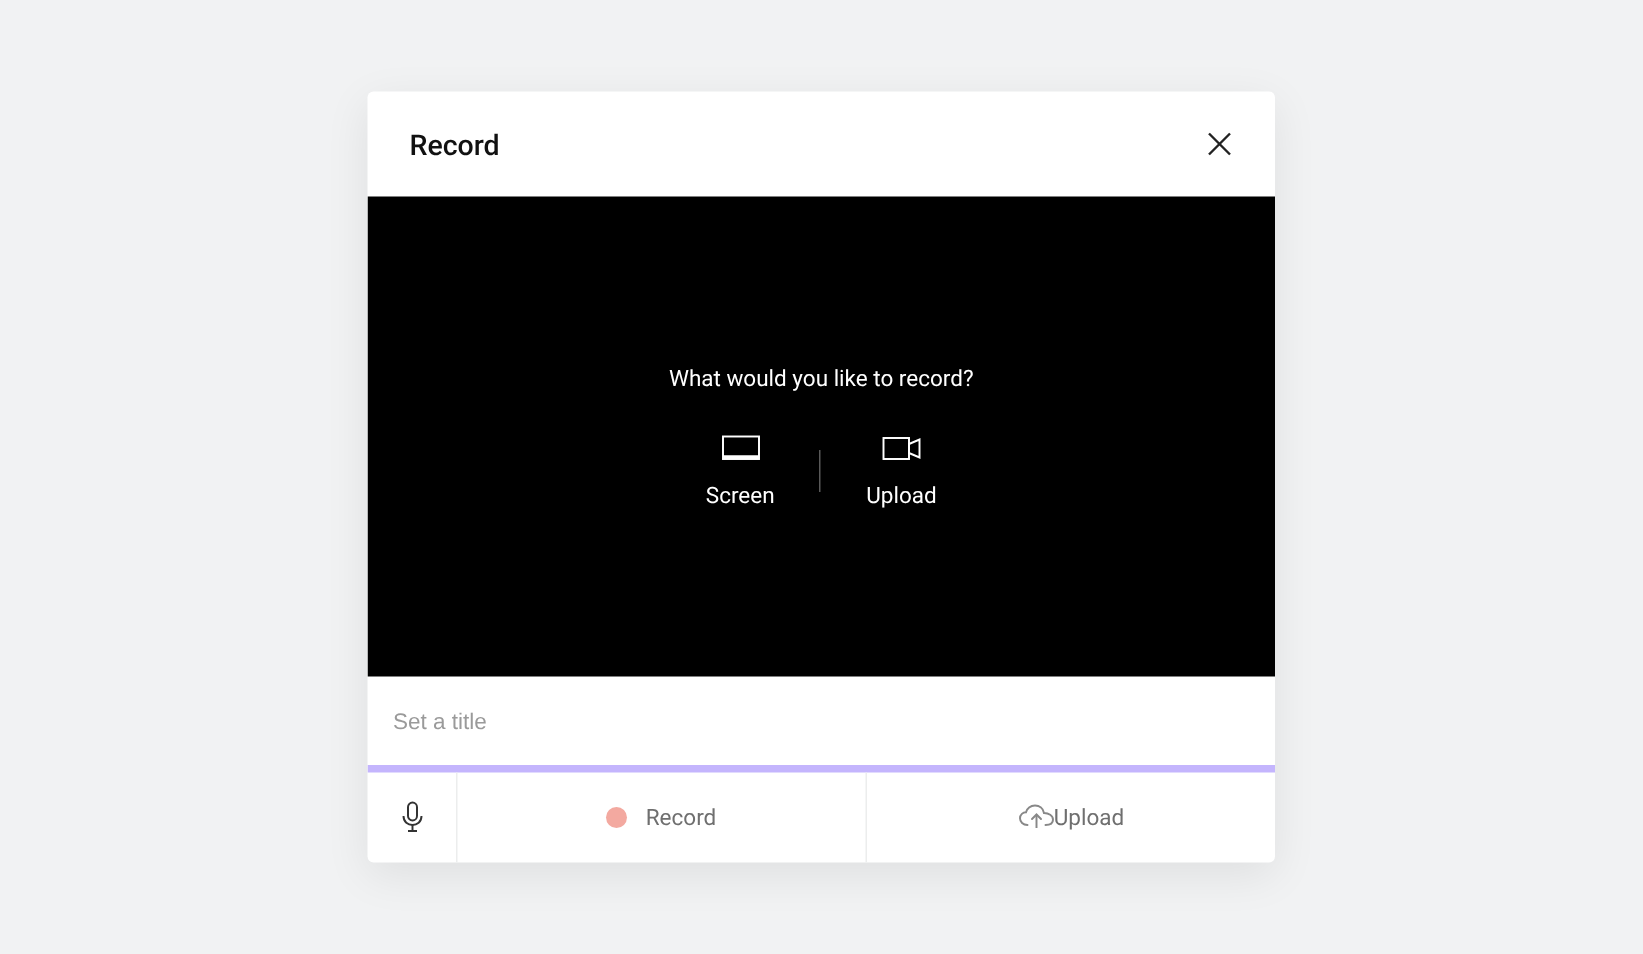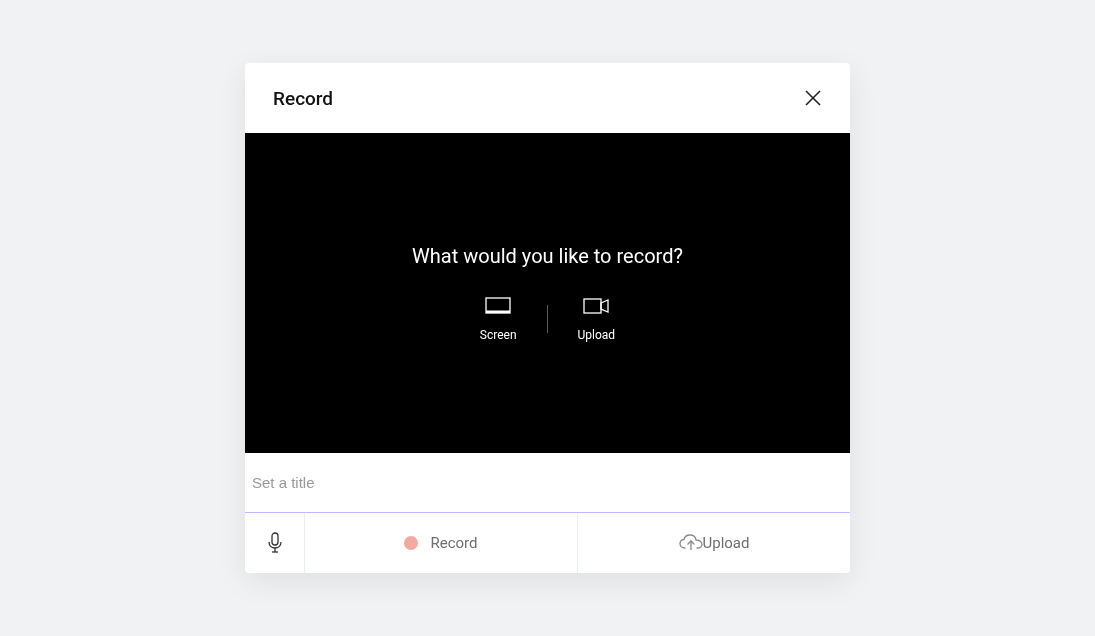--- a/index.html
+++ b/index.html
@@ -44,21 +44,21 @@
     .preview-area {
       background: #000;
       height: 320px;
       display: flex;
       flex-direction: column;
       align-items: center;
       justify-content: center;
       color: #fff;
     }
     .preview-question {
-      font-size: 20px;
+      font-size: 15px;
       font-weight: 400;
       color: #fff;
       margin-bottom: 28px;
     }
     .options {
       display: flex;
       align-items: center;
       justify-content: center;
     }
     .option {
@@ -70,32 +70,32 @@
       padding: 0 30px;
     }
     .option-icon {
       height: 20px;
       display: flex;
       align-items: center;
       justify-content: center;
       margin-bottom: 12px;
     }
     .option-label {
-      font-size: 12px;
+      font-size: 15px;
       color: #fff;
       font-weight: 400;
     }
     .divider {
       width: 1px;
       height: 28px;
       background: rgba(255,255,255,0.35);
     }
     .title-row {
-      padding: 20px 7px;
-      border-bottom: 1px solid #c4b5fd;
+      padding: 20px 17px;
+      border-bottom: 5px solid #c4b5fd;
     }
     .title-input {
       border: none;
       outline: none;
       width: 100%;
       font-size: 15px;
       color: #333;
     }
     .title-input::placeholder {
       color: #9a9a9a;

